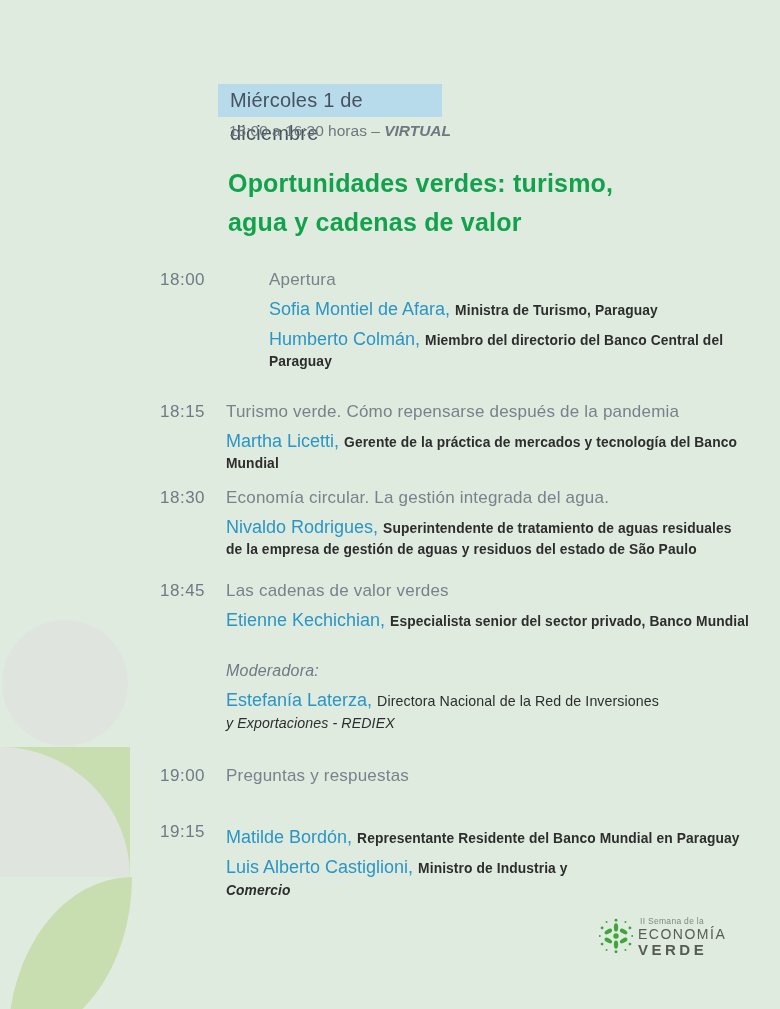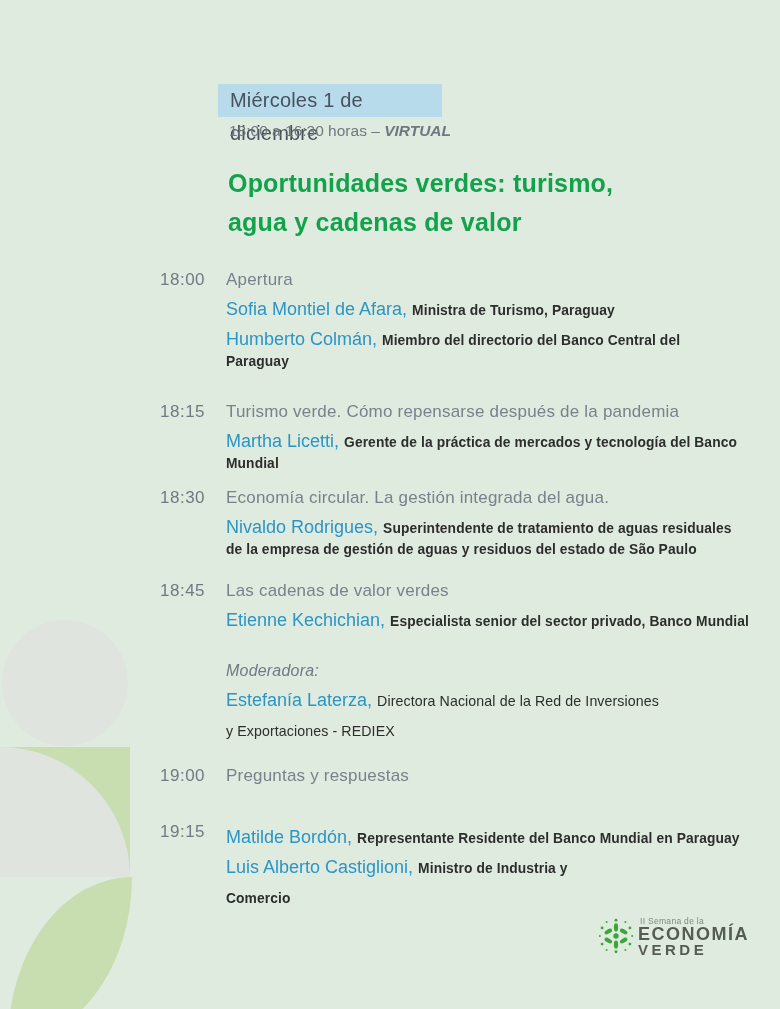--- a/index.html
+++ b/index.html
@@ -82,37 +82,37 @@
     font-size:13.8px; font-weight:bold; color:#2d2d2d;
     margin-left:5px; letter-spacing:0.1px;
   }
   .speaker .role.regular { font-weight:normal; font-size:14.2px;margin-top:35px; }
   .speaker .cont {
     display:block; white-space:normal;
     font-size:13.8px; font-weight:bold; color:#2d2d2d;
     line-height:20px; letter-spacing:0.1px;
   }
   .speaker .cont.regular { font-weight:normal; font-size:14.2px; }
-  .speaker .cont.spaced { margin-top:9px; }
-
-  
-  #item-0 { top:268px; }
+  .speaker .cont.spaced { margin-top:1px;font-style:italic; }
+
+  
+  #item-0 { top:268px;gap:43px; }
   #item-1 { top:391px;margin-top:9px; }
   #item-2 { top:486px; }
   #item-3 { top:579px; }
   #item-4 { top:659px; }
   #item-5 { top:764px; }
   #item-6 { top:820px; }
 
   
   .logo { position:absolute; left:598px; top:915px; display:flex; align-items:center; }
   .logo-icon { width:36px; height:42px; flex:0 0 36px; }
   .logo-text { margin-left:4px; color:#575c52; }
   .logo-pre { font-size:8.5px; color:#7e8a7e; letter-spacing:0.3px; margin-left:2px; }
-  .logo-main { font-size:18px; font-weight:bold; letter-spacing:1.5px; line-height:16px; }
+  .logo-main { font-size:14px; font-weight:normal; letter-spacing:1.5px; line-height:16px; }
   .logo-sub  { font-size:15px; font-weight:bold; letter-spacing:3.5px; line-height:15px; }
 </style>
 </head>
 <body>
 
 <div class="decor decor-circle"></div>
 <div class="decor decor-square"></div>
 <div class="decor decor-quarter"></div>
 <div class="decor decor-leaf"></div>
 

